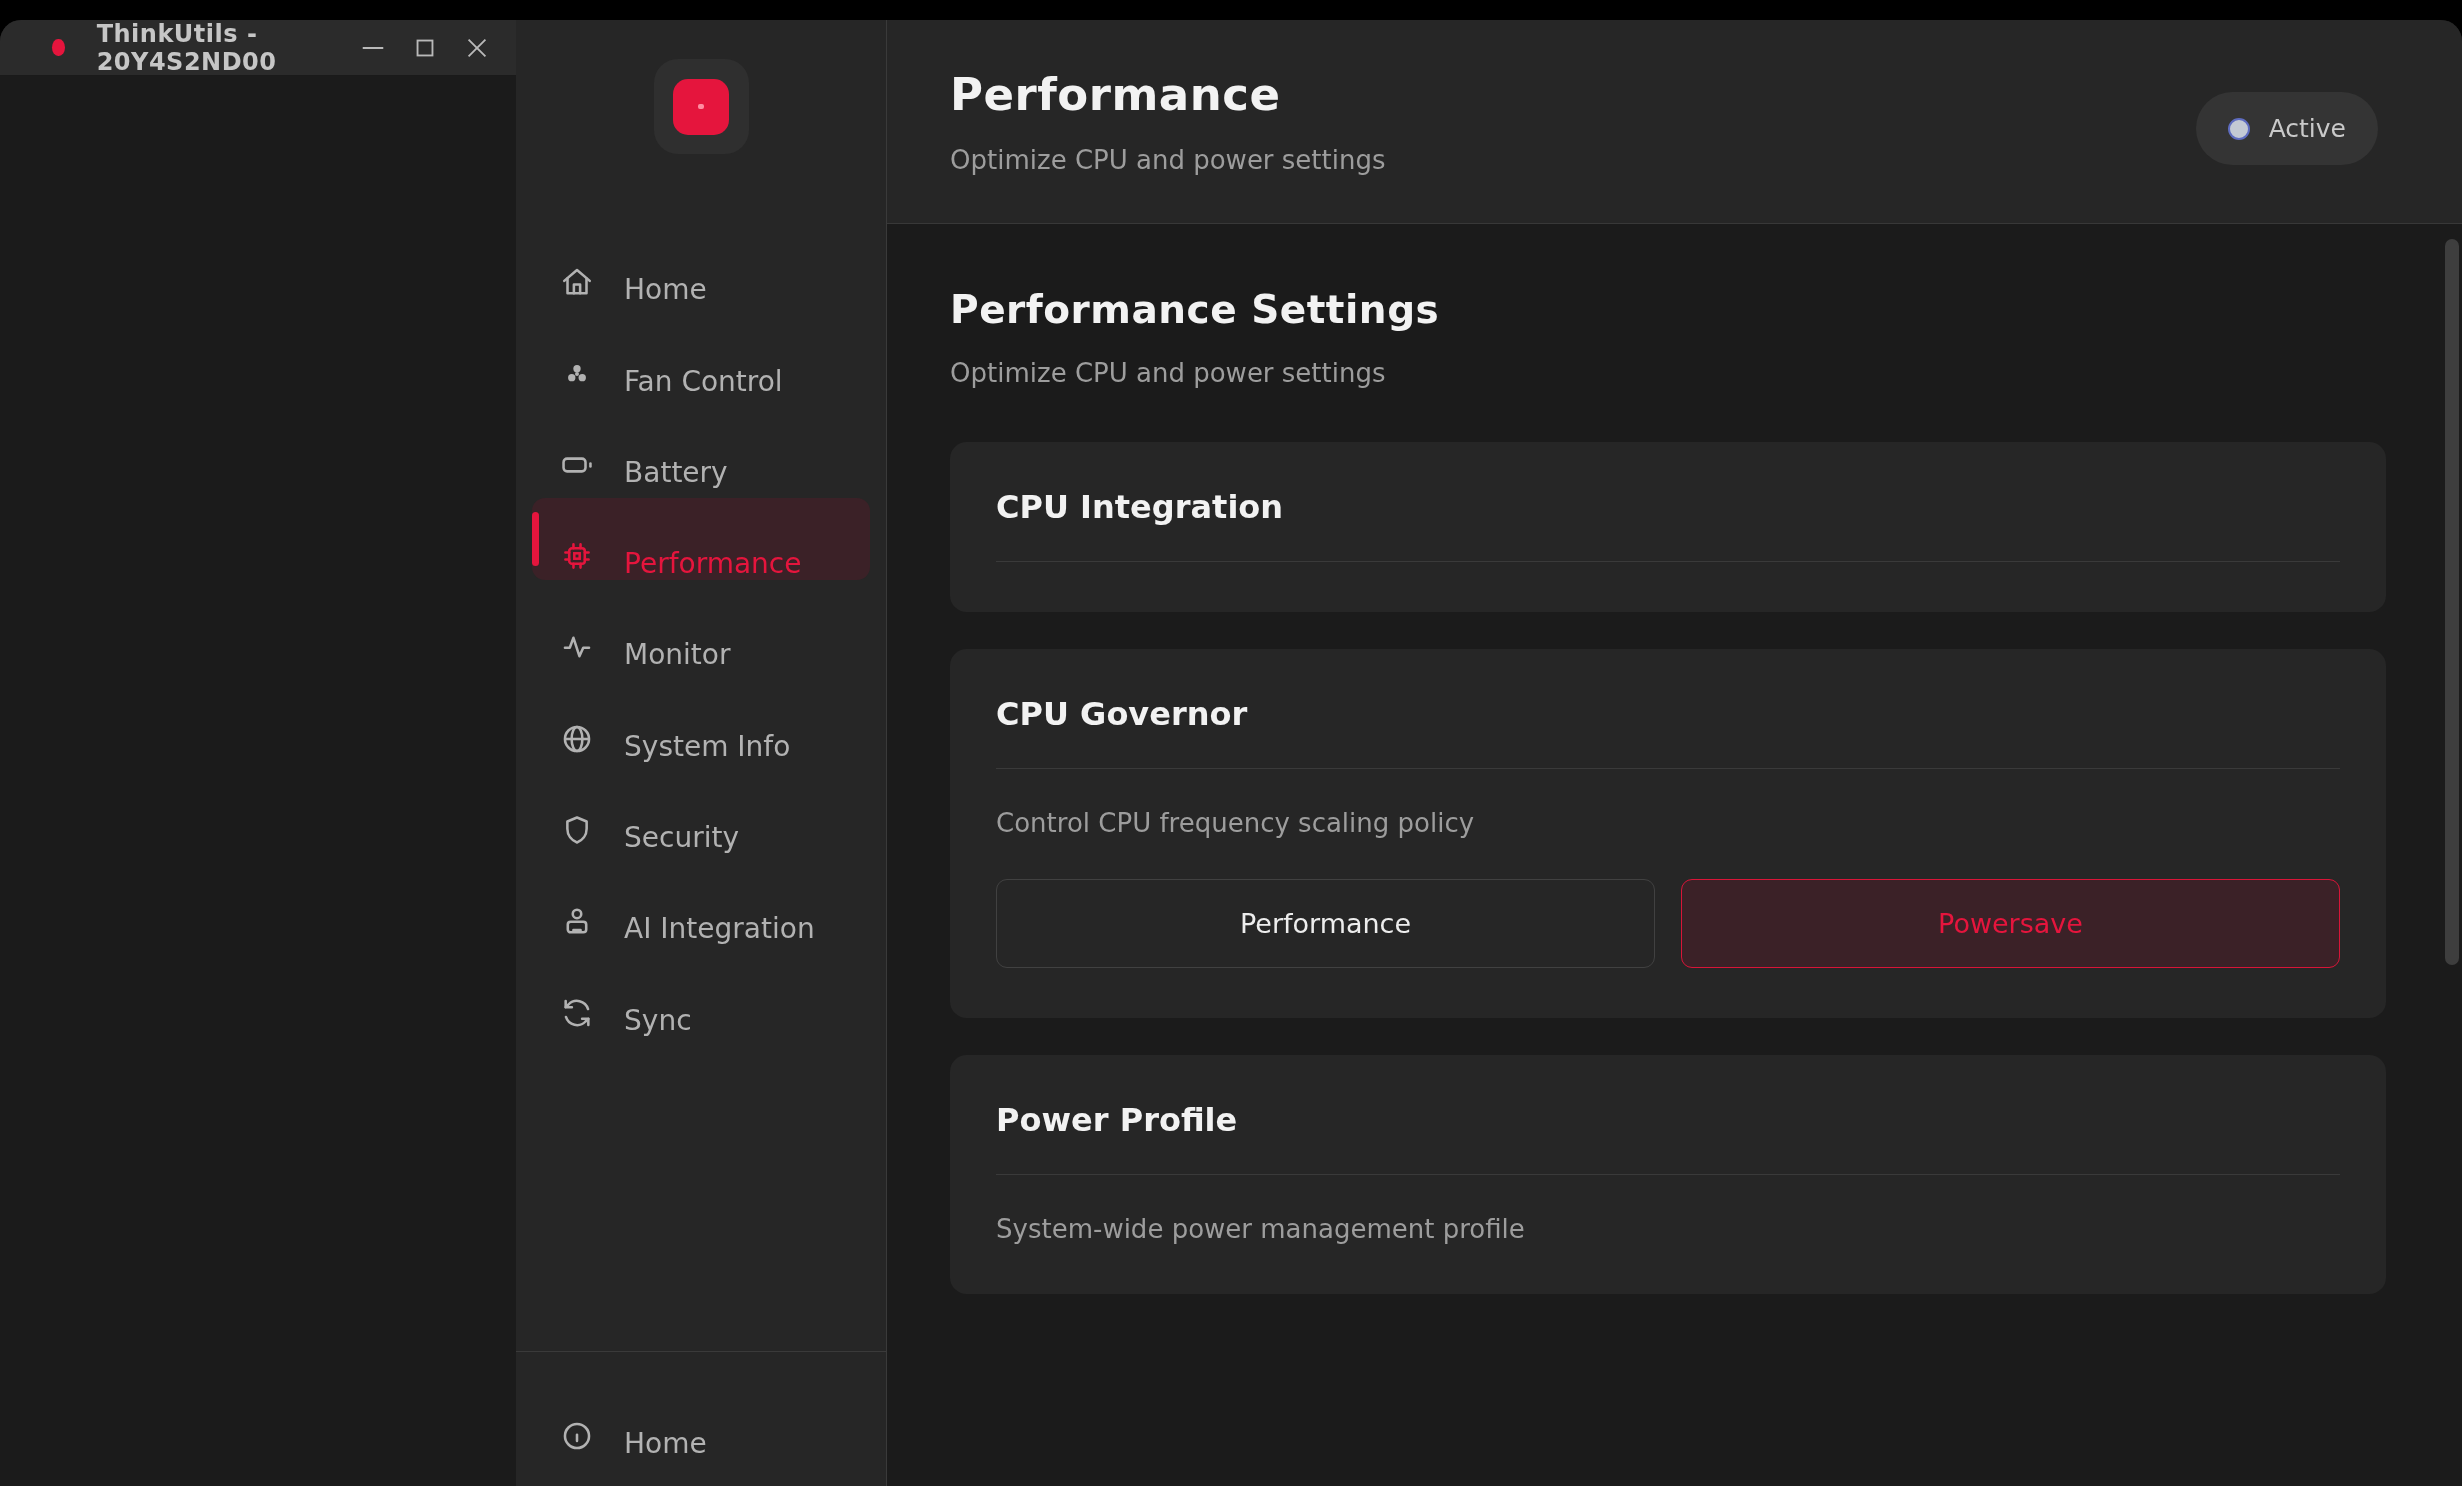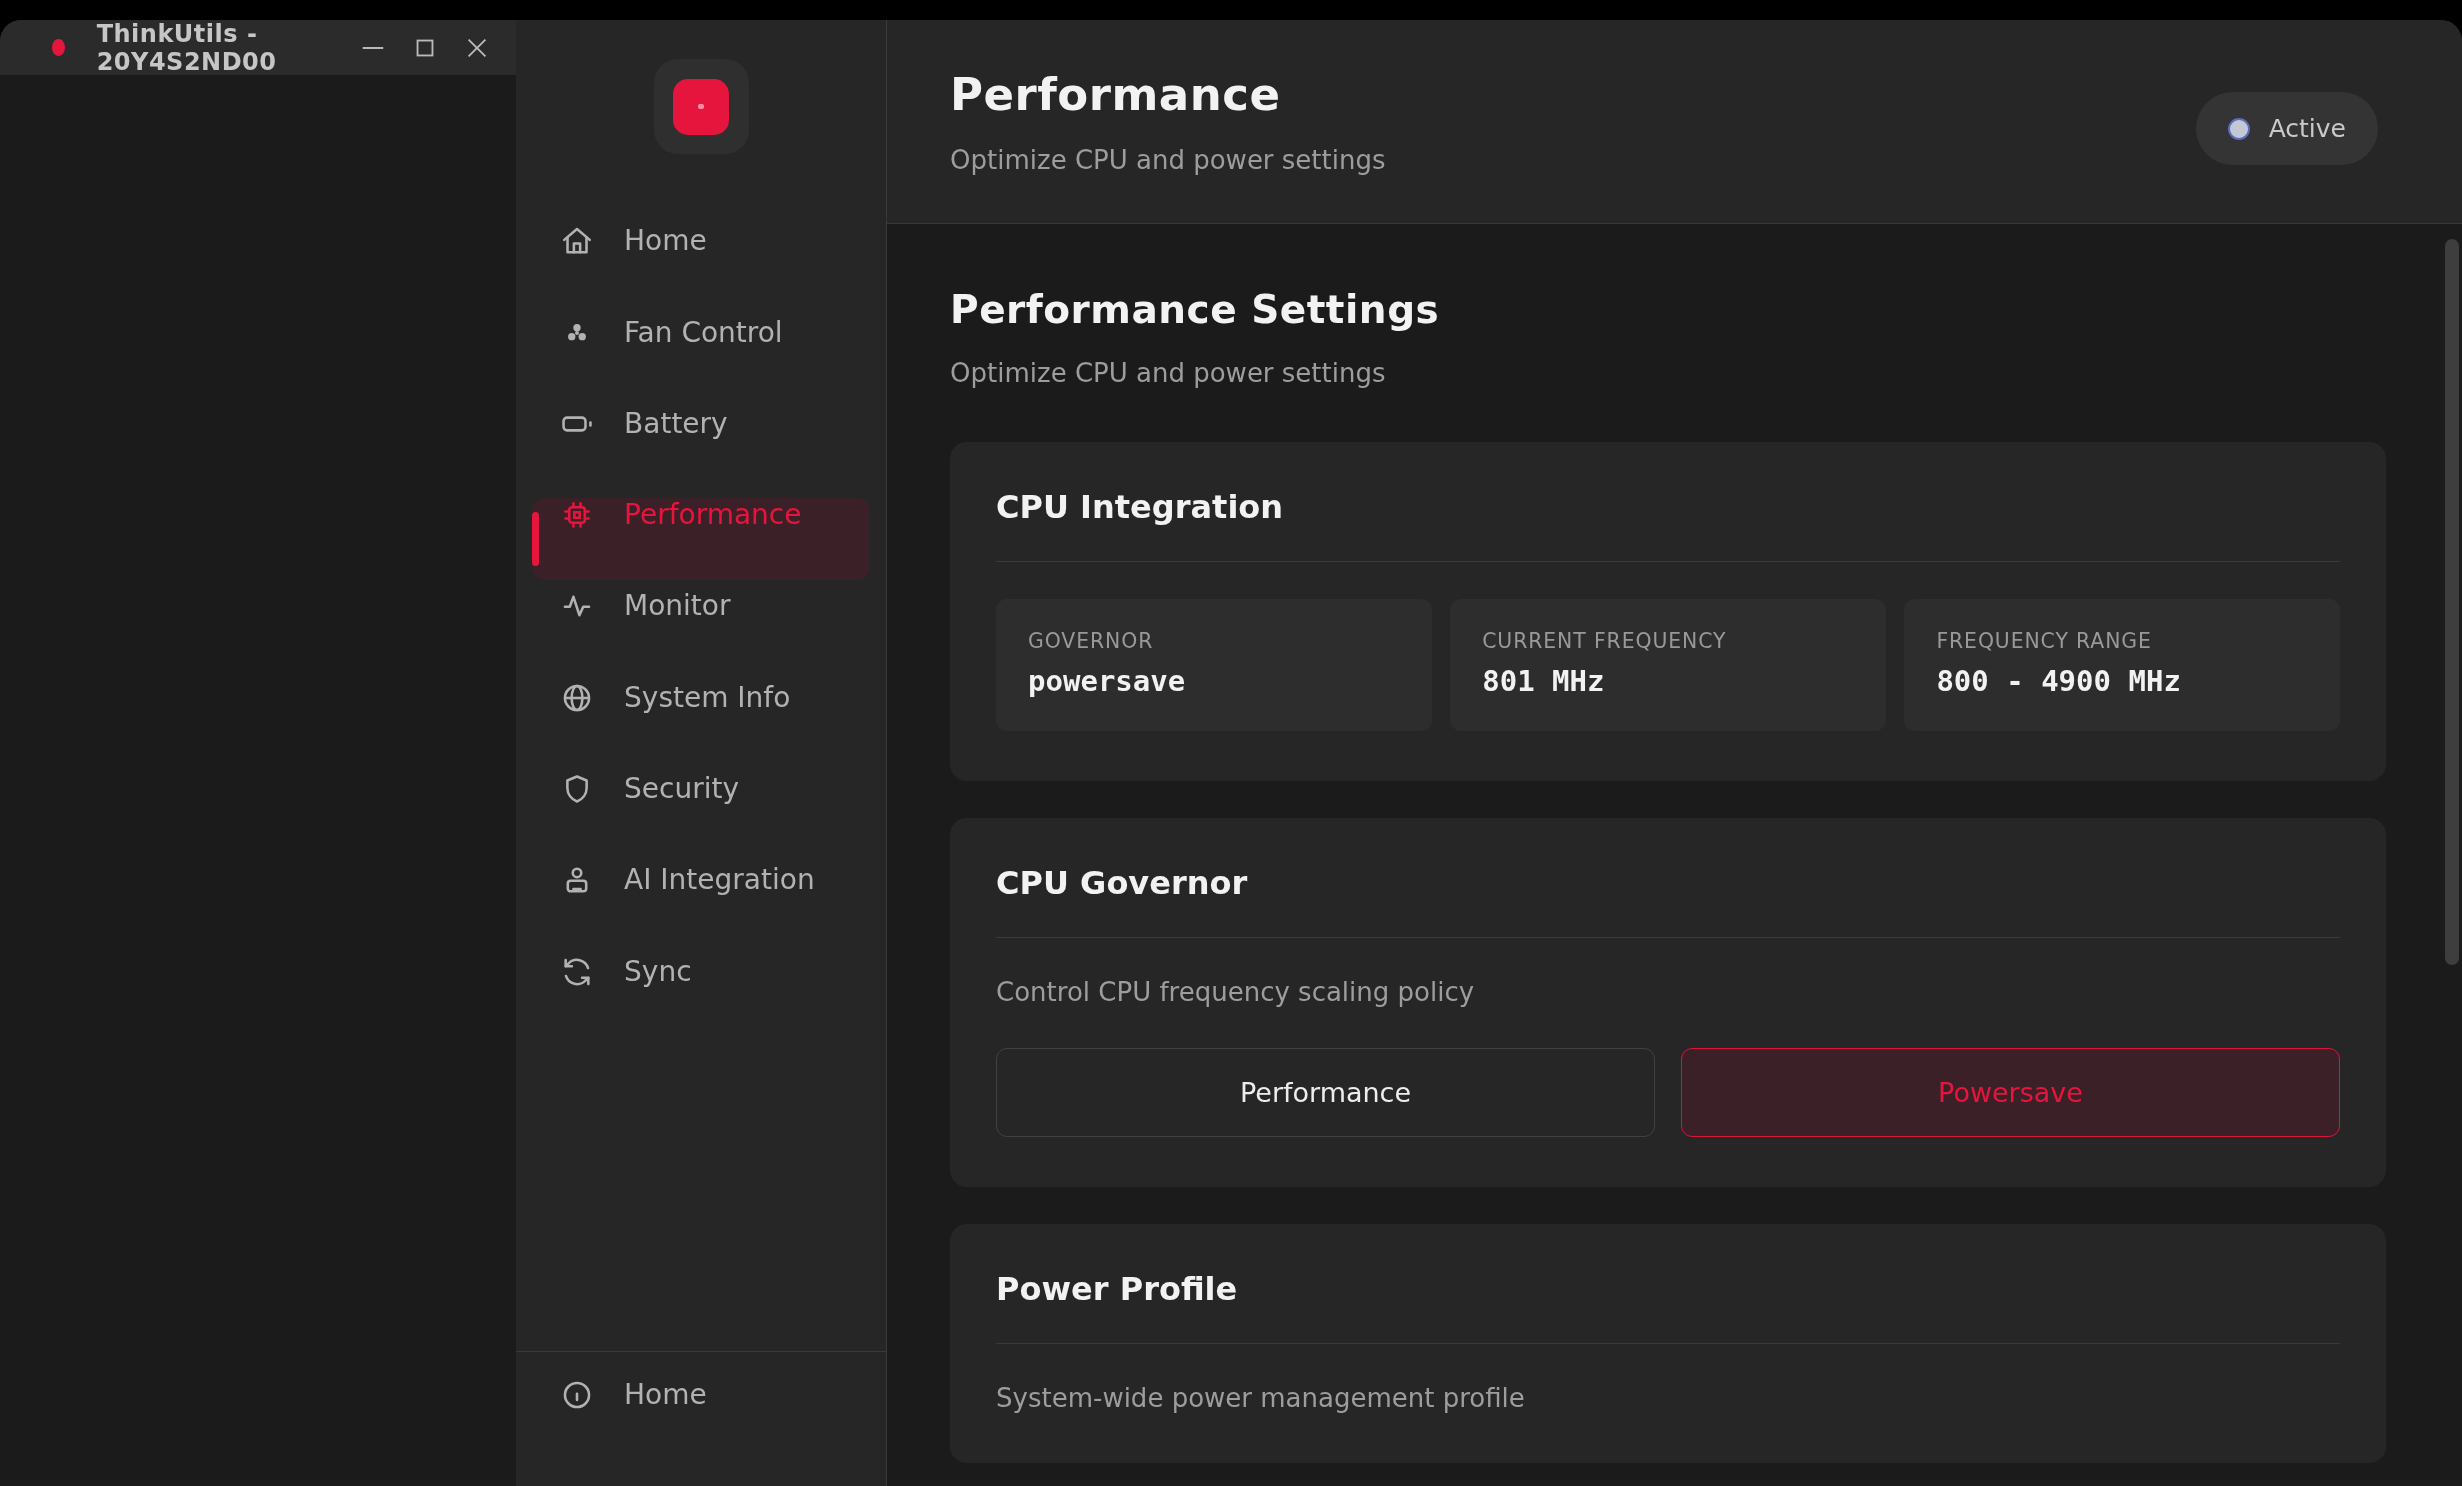--- a/index.html
+++ b/index.html
@@ -66,21 +66,21 @@
   }
   .logo-red::after {
     content: ""; position: absolute; left: 50%; top: 50%;
     width: 5.6px; height: 5.6px; margin: -2.8px 0 0 -2.8px; border-radius: 1.9px;
     background: #ff8ca1;
   }
   .nav { margin-top: 61px; padding: 0 16px; }
   .nav-item {
     height: 82px; margin-bottom: 9.3px;
     border-radius: 13px;
-    display: flex; align-items: flex-start;
+    display: flex; align-items: flex-end;
     padding-left: 28px; gap: 30px;
     color: #b2b2b2; cursor: pointer;
     position: relative;
     font-size: 28px;
   }
   .nav-item svg { width: 34px; height: 34px; flex: 0 0 34px; }
   .nav-item.active {
     background: var(--active-bg);
     color: var(--accent);
   }
@@ -310,34 +310,20 @@
         </div>
       </div>
 
       <div class="content">
         <div class="section-title">Performance Settings</div>
         <div class="section-subtitle">Optimize CPU and power settings</div>
 
         <div class="card">
           <div class="card-title">CPU Integration</div>
           <div class="card-divider"></div>
-          <div class="stats-grid" id="stats-grid">
-              <div class="stat-tile">
-                <div class="stat-label">GOVERNOR</div>
-                <div class="stat-value">powersave</div>
-              </div>
-              <div class="stat-tile">
-                <div class="stat-label">CURRENT FREQUENCY</div>
-                <div class="stat-value">801 MHz</div>
-              </div>
-              <div class="stat-tile">
-                <div class="stat-label">FREQUENCY RANGE</div>
-                <div class="stat-value">800 - 4900 MHz</div>
-              </div>
-            </div>
         </div>
 
         <div class="card">
           <div class="card-title">CPU Governor</div>
           <div class="card-divider"></div>
           <div class="card-desc">Control CPU frequency scaling policy</div>
           <div class="option-row" id="governor-options">
               <button class="option-btn">Performance</button>
               <button class="option-btn selected">Powersave</button>
             </div>

